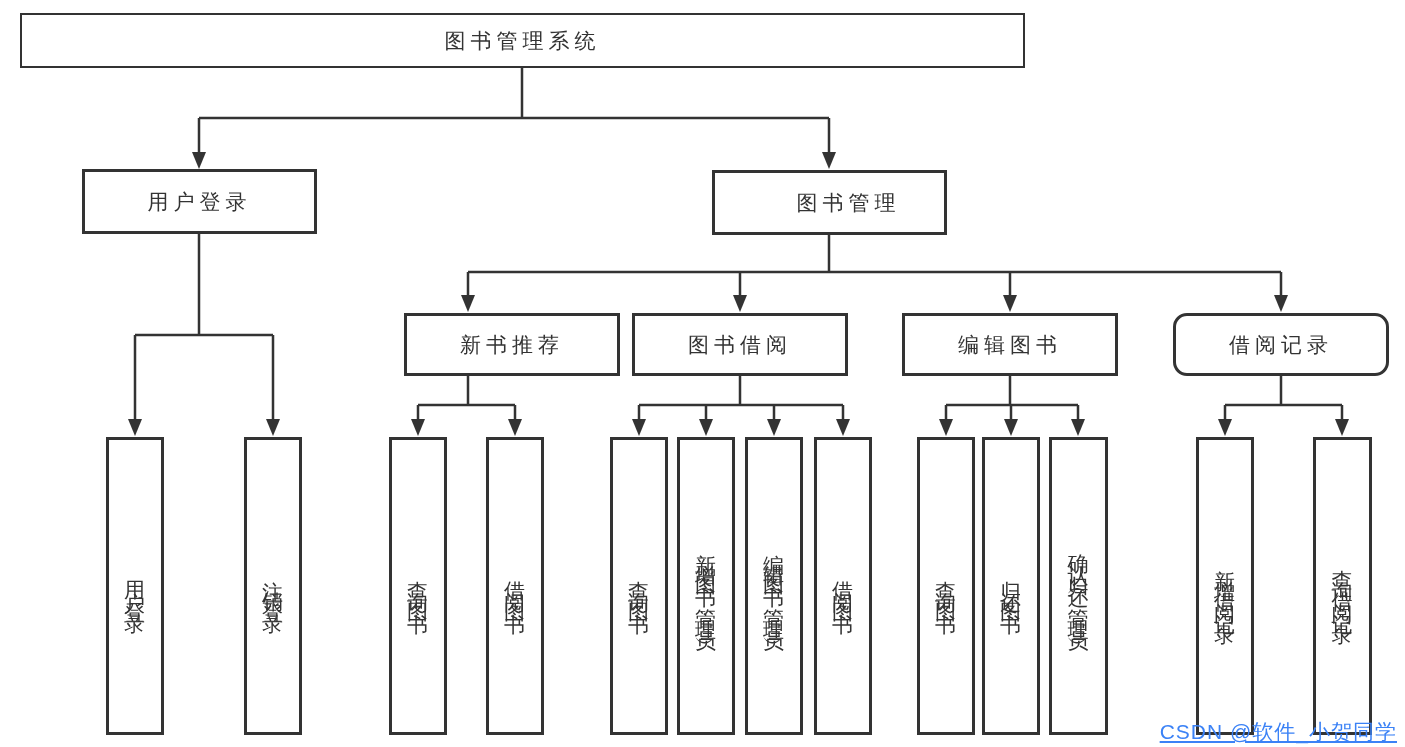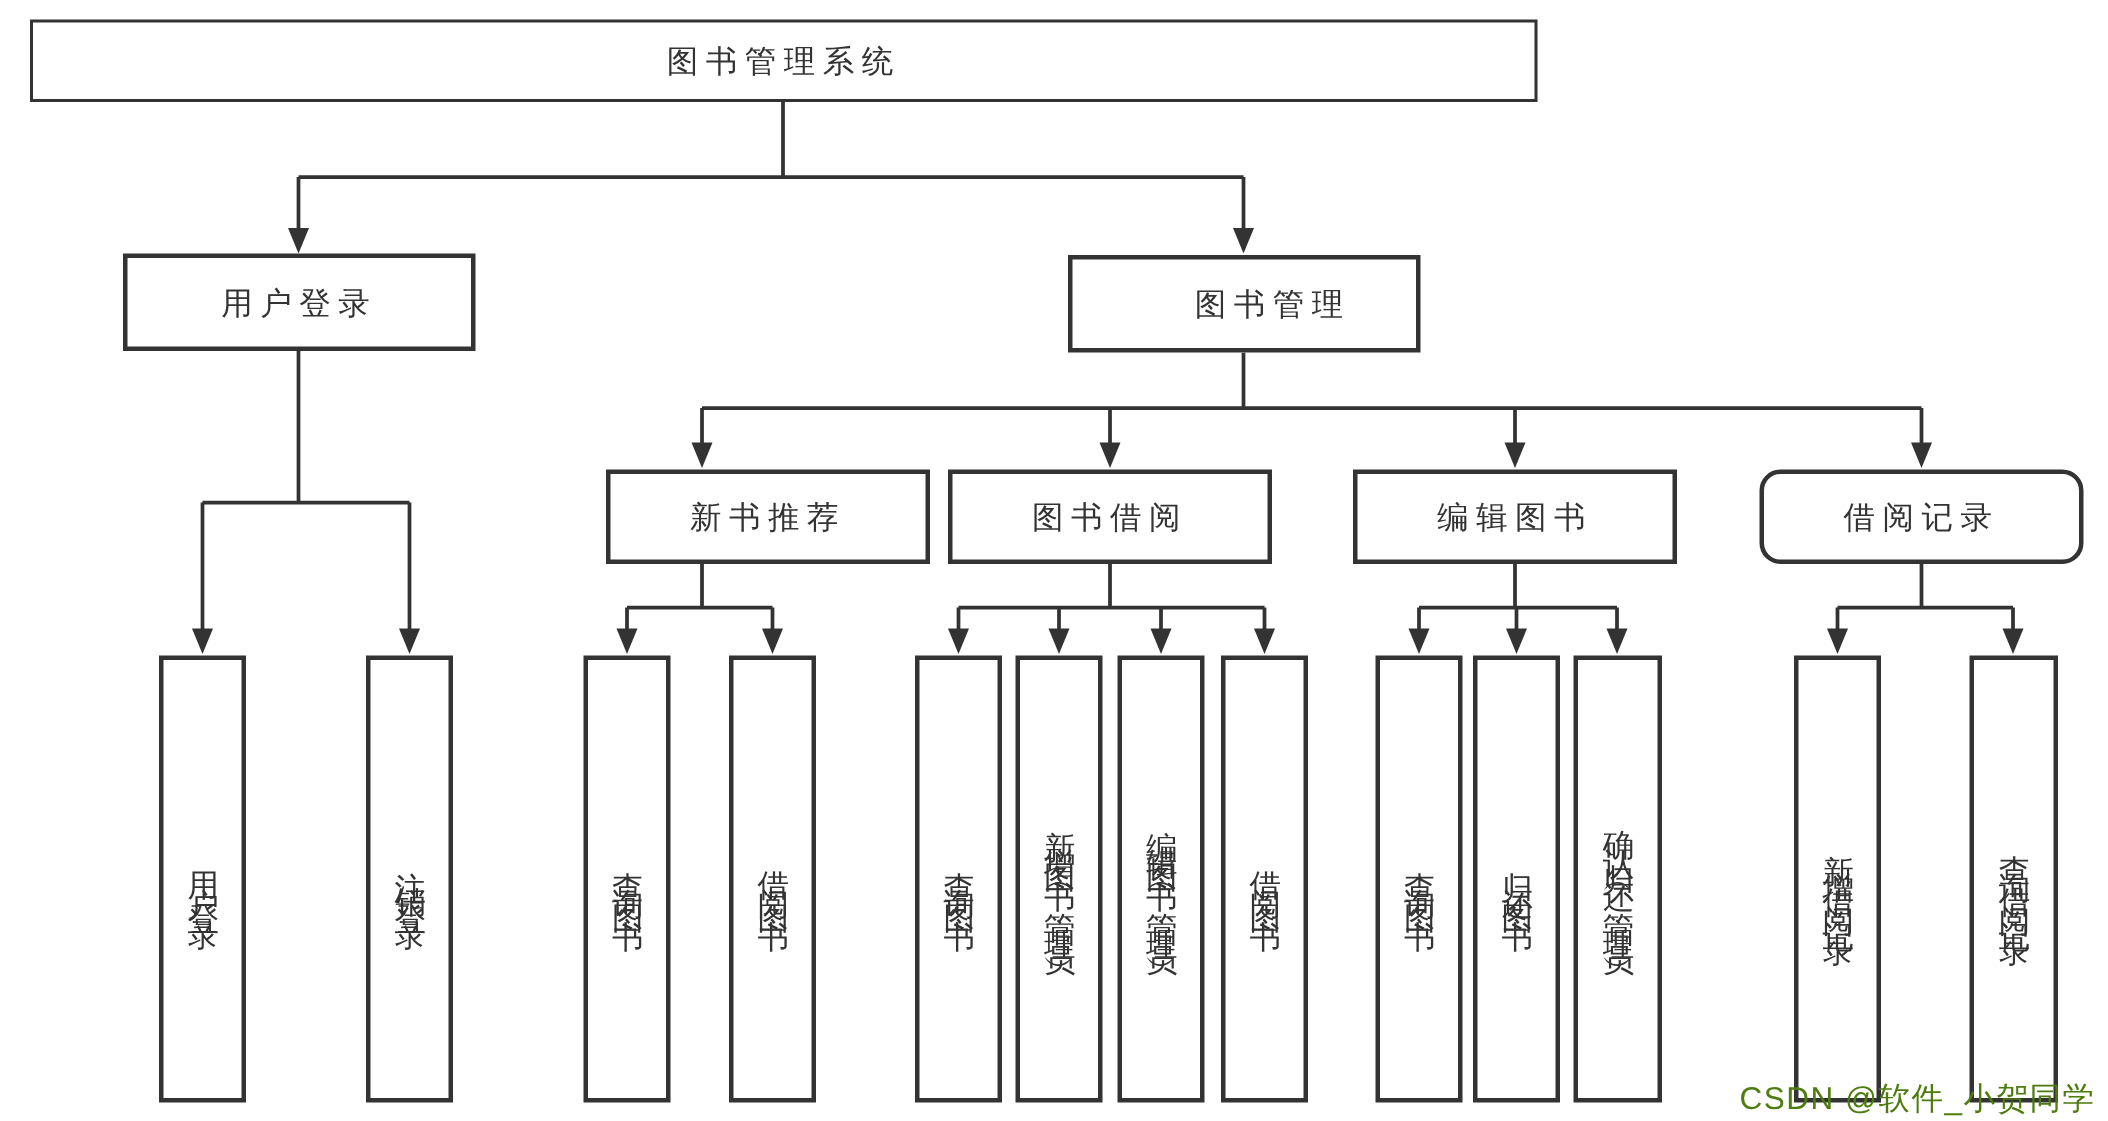--- a/index.html
+++ b/index.html
@@ -150,15 +150,15 @@
     <span class="v-label">确认归还（管理员）</span>
   </div>
 
   <div class="node leaf" style="left:1196px;top:437px;width:58px;height:298px;">
     <span class="v-label">新增借阅记录</span>
   </div>
   <div class="node leaf" style="left:1313px;top:437px;width:59px;height:298px;">
     <span class="v-label">查询借阅记录</span>
   </div>
 
-  <div class="watermark" style="color: #4d7c0f;">CSDN @软件_小贺同学</div>
+  <div class="watermark" style="color: #3b82f6; text-decoration: underline;">CSDN @软件_小贺同学</div>
 
 </div>
 
 </body></html>

